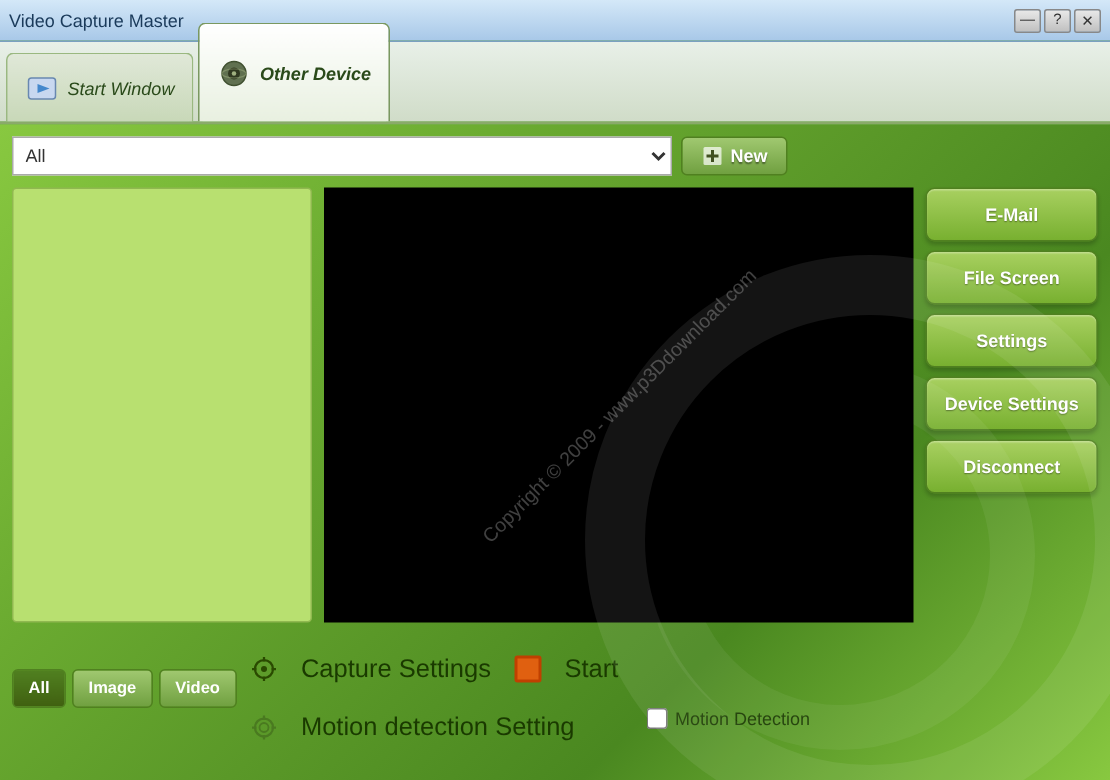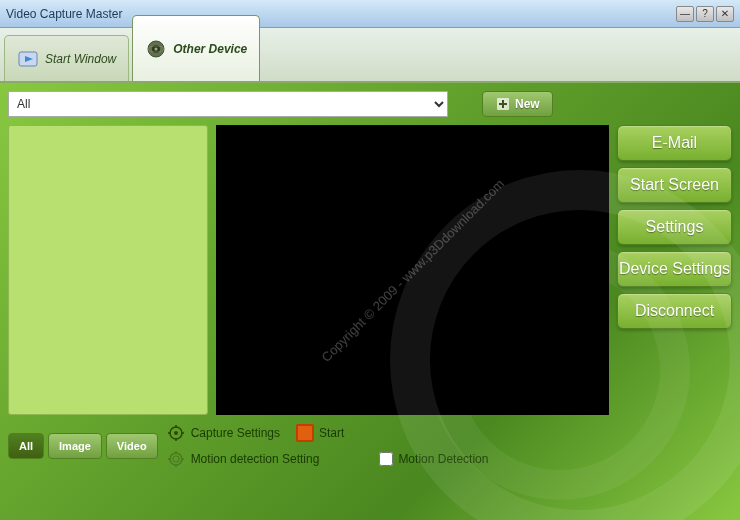--- a/index.html
+++ b/index.html
@@ -145,21 +145,20 @@
       border: 1px solid #508020;
       border-radius: 4px;
       color: white;
       font-size: 12px;
       cursor: pointer;
       display: flex;
       align-items: center;
       gap: 4px;
       font-weight: bold;
       text-shadow: 0 1px 1px rgba(0,0,0,0.4);
-      margin-left: 28px;
     }
 
     
     .middle-area {
       display: flex;
       gap: 8px;
       height: 290px;
     }
 
     
@@ -199,23 +198,23 @@
       flex-direction: column;
       gap: 6px;
       flex-shrink: 0;
     }
     .right-btn {
       height: 36px;
       background: linear-gradient(to bottom, #a8d060, #78b030);
       border: 1px solid #508020;
       border-radius: 6px;
       color: white;
-      font-size: 16px;
-      cursor: pointer;
-      font-weight: normal;
+      font-size: 12px;
+      cursor: pointer;
+      font-weight: bold;
       text-shadow: 0 1px 1px rgba(0,0,0,0.4);
       box-shadow: 0 2px 3px rgba(0,0,0,0.2), inset 0 1px 1px rgba(255,255,255,0.3);
     }
 
     
     .bottom-area {
       margin-top: 8px;
       display: flex;
       align-items: center;
       gap: 0;
@@ -250,24 +249,25 @@
       gap: 6px;
     }
     .bottom-row {
       display: flex;
       align-items: center;
       gap: 16px;
     }
     .bottom-item {
       display: flex;
       align-items: center;
-      gap: 5px;
+      gap: 15px;
       color: #1a3a00;
-      font-size: 12px;
-      cursor: pointer;
+      font-size: 17px;
+      cursor: pointer;
+      margin-top: 13px;
     }
     .bottom-icon {
       width: 20px;
       height: 20px;
       display: flex;
       align-items: center;
       justify-content: center;
       flex-shrink: 0;
     }
 
@@ -360,21 +360,21 @@
   <div class="middle-area">
 
     <div class="thumbnail-panel"></div>
 
     <div class="video-preview">
       <span class="watermark">Copyright © 2009 - www.p3Ddownload.com</span>
     </div>
 
     <div class="right-panel">
       <button class="right-btn">E-Mail</button>
-      <button class="right-btn">Start Screen</button>
+      <button class="right-btn">File Screen</button>
       <button class="right-btn">Settings</button>
       <button class="right-btn">Device Settings</button>
       <button class="right-btn">Disconnect</button>
     </div>
 
   </div>
 
   <div class="bottom-area">
 
     <div class="filter-btns">
@@ -417,21 +417,21 @@
               <circle cx="9" cy="9" r="3" fill="none" stroke="#4a7a20" stroke-width="1.2"></circle>
               <line x1="9" y1="1" x2="9" y2="4" stroke="#4a7a20" stroke-width="1.5"></line>
               <line x1="9" y1="14" x2="9" y2="17" stroke="#4a7a20" stroke-width="1.5"></line>
               <line x1="1" y1="9" x2="4" y2="9" stroke="#4a7a20" stroke-width="1.5"></line>
               <line x1="14" y1="9" x2="17" y2="9" stroke="#4a7a20" stroke-width="1.5"></line>
             </svg>
           </div>
           <span>Motion detection Setting</span>
         </div>
 
-        <div class="checkbox-item" style="margin-left: 28px; padding-left: 16px;">
+        <div class="checkbox-item" style="margin-left: 16px; padding-left: 16px;">
           <input type="checkbox" style="">
           <span>Motion Detection</span>
         </div>
 
       </div>
     </div>
 
   </div>
 
 </div>

